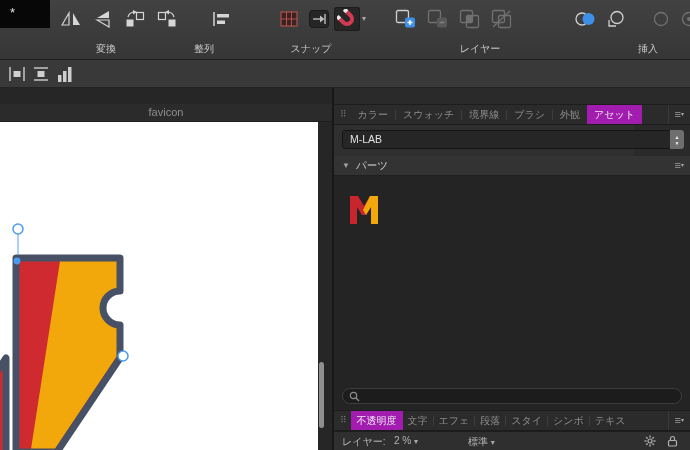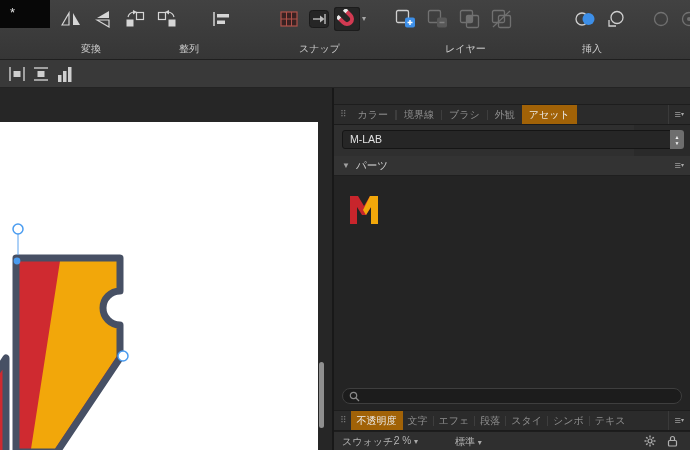--- a/index.html
+++ b/index.html
@@ -6,21 +6,21 @@
   html,body{background:#111}
   #app{position:relative;width:690px;height:450px;overflow:hidden;background:#262626;
        font-family:"Liberation Sans",sans-serif;color:#ccc;user-select:none}
   .abs{position:absolute}
 
   
   #toolbar{left:0;top:0;width:690px;height:60px;background:linear-gradient(#424242,#363636);border-bottom:1px solid #1f1f1f}
   #tb-badge{left:0;top:0;width:50px;height:28px;background:#070707;color:#e0e0e0;font-size:13px;line-height:26px;padding-left:10px}
   .tb-icon{top:7px;width:26px;height:24px;display:flex;align-items:center;justify-content:center;border-radius:3px}
   .tb-icon.pressed{background:#262626;box-shadow:inset 0 0 0 1px #1c1c1c}
-  .tb-label{top:42px;font-size:10px;color:#c9c9c9;text-align:left;white-space:nowrap}
+  .tb-label{top:42px;font-size:10px;color:#c9c9c9;text-align:center;white-space:nowrap}
   .dim{opacity:.35}
   .caret{font-size:8px;color:#a8a8a8}
 
   
   #row2{left:0;top:60px;width:690px;height:28px;background:#393939;border-bottom:1px solid #232323}
   .r2-icon{top:3px;width:22px;height:22px;display:flex;align-items:center;justify-content:center}
 
   
   #canvas-col{left:0;top:88px;width:332px;height:362px;background:#262626}
   #doc-label-bar{left:0;top:16px;width:332px;height:18px;background:#2b2b2b;border-bottom:1px solid #1f1f1f;
@@ -29,21 +29,21 @@
   #v-scrollbar{left:319px;top:274px;width:5px;height:66px;background:#8f8f8f;border-radius:3px}
 
   
   #panel{left:332px;top:88px;width:358px;height:362px;background:#2a2a2a;border-left:2px solid #181818}
   .ptabbar{left:0;width:356px;height:21px;background:#2b2b2b;border-top:1px solid #1d1d1d;border-bottom:1px solid #1b1b1b;
            display:flex;align-items:stretch;overflow:hidden}
   #upper-tabbar{top:16px}
   #lower-tabbar{top:322px}
   .handle{color:#757575;font-size:9px;line-height:19px;padding:0 4px 0 6px}
   .ptab{font-size:10px;color:#8f8f8f;line-height:19px;padding:0 7px;white-space:nowrap}
-  .ptab.active{background:#a16207;color:#ececec}
+  .ptab.active{background:#a21caf;color:#ececec}
   .sep{width:1px;height:10px;background:#3e3e3e;align-self:center}
   .spacer{flex:1}
   .pmenu{color:#9f9f9f;font-size:11px;line-height:19px;padding:0 6px;border-left:1px solid #3a3a3a;white-space:nowrap}
   .pmenu .caret{font-size:6px;vertical-align:2px}
 
   #dd-row{left:0;top:37px;width:300px;height:31px;background:#2f2f2f}
   #dd{left:8px;top:5px;width:342px;height:19px;background:#262626;border:1px solid #151515;border-radius:3px;
       color:#e2e2e2;font-size:10.5px;line-height:17px;padding-left:7px}
   #dd-stepper{right:-1px;top:-1px;width:14px;height:19px;background:#6e6e6e;border-radius:0 3px 3px 0;color:#f2f2f2;
       font-size:5px;line-height:6px;display:flex;flex-direction:column;align-items:center;justify-content:center}
@@ -129,21 +129,21 @@
     <div class="abs tb-icon pressed" style="left:334px">
       <svg width="20" height="20" viewBox="0 0 20 20">
           <g transform="rotate(-45 10 10)">
             <path d="M5,4 v6 a5,5 0 0 0 10,0 v-6" fill="none" stroke="#d23a52" stroke-width="4"></path>
             <rect x="3" y="1.2" width="4" height="3.6" fill="#e9e9e9"></rect>
             <rect x="13" y="1.2" width="4" height="3.6" fill="#e9e9e9"></rect>
           </g>
         </svg>
     </div>
     <div class="abs caret" style="left:362px;top:14px">▾</div>
-    <div class="abs tb-label" style="left:299px;width:60px">スナップ</div>
+    <div class="abs tb-label" style="left:281px;width:60px">スナップ</div>
 
     <div class="abs tb-icon" style="left:392px">
       <svg width="22" height="20" viewBox="0 0 22 20">
           <rect x="2.5" y="1.5" width="12" height="12" rx="1.5" fill="none" stroke="#cfcfcf" stroke-width="1.3"></rect>
           <rect x="11" y="8.5" width="10" height="10" rx="2" fill="#3d8fe8"></rect>
           <line x1="16" y1="11" x2="16" y2="16" stroke="#fff" stroke-width="1.5"></line>
           <line x1="13.5" y1="13.5" x2="18.5" y2="13.5" stroke="#fff" stroke-width="1.5"></line>
         </svg>
     </div>
     <div class="abs tb-icon dim" style="left:424px">
@@ -174,21 +174,21 @@
           <circle cx="9" cy="10" r="6" fill="none" stroke="#cfcfcf" stroke-width="1.3"></circle>
           <circle cx="15.5" cy="10" r="6" fill="#3d8fe8"></circle>
         </svg>
     </div>
     <div class="abs tb-icon" style="left:604px">
       <svg width="24" height="20" viewBox="0 0 24 20">
           <circle cx="12" cy="8.5" r="6" fill="none" stroke="#cfcfcf" stroke-width="1.3"></circle>
           <path d="M4,11 v6 h7" fill="none" stroke="#cfcfcf" stroke-width="1.3"></path>
         </svg>
     </div>
-    <div class="abs tb-label" style="left:582px;width:50px">挿入</div>
+    <div class="abs tb-label" style="left:623px;width:50px">挿入</div>
 
     <div class="abs tb-icon dim" style="left:648px">
       <svg width="20" height="20" viewBox="0 0 20 20">
           <circle cx="10" cy="10" r="6.5" fill="none" stroke="#cfcfcf" stroke-width="1.3"></circle>
         </svg>
     </div>
     <div class="abs tb-icon dim" style="left:676px">
       <svg width="20" height="20" viewBox="0 0 20 20">
           <circle cx="10" cy="10" r="6.5" fill="none" stroke="#cfcfcf" stroke-width="1.3"></circle>
           <circle cx="10" cy="10" r="2" fill="#cfcfcf"></circle>
@@ -214,20 +214,23 @@
     <div class="abs r2-icon" style="left:54px">
       <svg width="18" height="18" viewBox="0 0 18 18">
           <rect x="2" y="10" width="3.5" height="7" fill="#cfcfcf"></rect>
           <rect x="7" y="6" width="3.5" height="11" fill="#cfcfcf"></rect>
           <rect x="12" y="2" width="3.5" height="15" fill="#cfcfcf"></rect>
         </svg>
     </div>
   </div>
 
   <div id="canvas-col" class="abs">
+    <div id="doc-label-bar" class="abs">
+      <span>favicon</span>
+    </div>
 
     <div id="page" class="abs">
       <svg width="318" height="328" viewBox="0 122 318 450" preserveAspectRatio="xMinYMin slice">
 
         <path d="M 16 258 L 120 258 L 120 291 A 17 17 0 0 0 120 325 L 120 358 L 57 452 L 16 452 Z" fill="#cf2a30"></path>
         <path d="M 60 261 L 117 261 L 117 291 A 14 14 0 0 0 117 325 L 117 356 L 55 449 L 31 449 Z" fill="#f2a70a"></path>
         <path d="M 16 258 L 120 258 L 120 291 A 17 17 0 0 0 120 325 L 120 358 L 57 452 L 16 452 Z" fill="none" stroke="#475064" stroke-width="7" stroke-linejoin="round"></path>
         <path d="M -14 455 L -14 388 L 6 358 L 6 455 Z" fill="#cf2a30" stroke="#475064" stroke-width="7" stroke-linejoin="round"></path>
 
         <line x1="18" y1="234" x2="18" y2="255" stroke="#5aa2ee" stroke-width="1"></line>
@@ -239,20 +242,21 @@
 
     <div id="v-scrollbar" class="abs"></div>
   </div>
 
   <div id="panel" class="abs">
 
     <div id="upper-tabbar" class="abs ptabbar">
       <span class="handle">⠿</span>
       <span class="ptab">カラー</span>
         <span class="sep"></span>
+      <span class="ptab">スウォッチ</span>
         <span class="sep"></span>
       <span class="ptab">境界線</span>
         <span class="sep"></span>
       <span class="ptab">ブラシ</span>
         <span class="sep"></span>
       <span class="ptab">外観</span>
       <span class="ptab active">アセット</span>
       <span class="spacer"></span>
       <span class="pmenu">≡<span class="caret">▾</span></span>
     </div>
@@ -300,23 +304,23 @@
       <span class="ptab" style="padding:0 5px">スタイ</span>
         <span class="sep"></span>
       <span class="ptab" style="padding:0 5px">シンボ</span>
         <span class="sep"></span>
       <span class="ptab" style="padding:0 5px">テキス</span>
       <span class="spacer"></span>
       <span class="pmenu">≡<span class="caret">▾</span></span>
     </div>
 
     <div id="bottom-row" class="abs">
-      <span class="abs" style="left:8px">スウォッチ:</span>
+      <span class="abs" style="left:8px">レイヤー:</span>
       <span class="abs" style="left:60px"><span>2 %</span> <span class="caret">▾</span></span>
-      <span class="abs" style="left:121px"><span>標準</span> <span class="caret">▾</span></span>
+      <span class="abs" style="left:134px"><span>標準</span> <span class="caret">▾</span></span>
       <span class="abs" style="right:34px">
         <svg width="12" height="12" viewBox="0 0 12 12">
             <circle cx="6" cy="6" r="2" fill="none" stroke="#b0b0b0" stroke-width="1.2"></circle>
             <g stroke="#b0b0b0" stroke-width="1.4">
               <line x1="6" y1="0.5" x2="6" y2="2.5"></line>
               <line x1="6" y1="9.5" x2="6" y2="11.5"></line>
               <line x1="0.5" y1="6" x2="2.5" y2="6"></line>
               <line x1="9.5" y1="6" x2="11.5" y2="6"></line>
               <line x1="2.2" y1="2.2" x2="3.6" y2="3.6"></line>
               <line x1="8.4" y1="8.4" x2="9.8" y2="9.8"></line>

